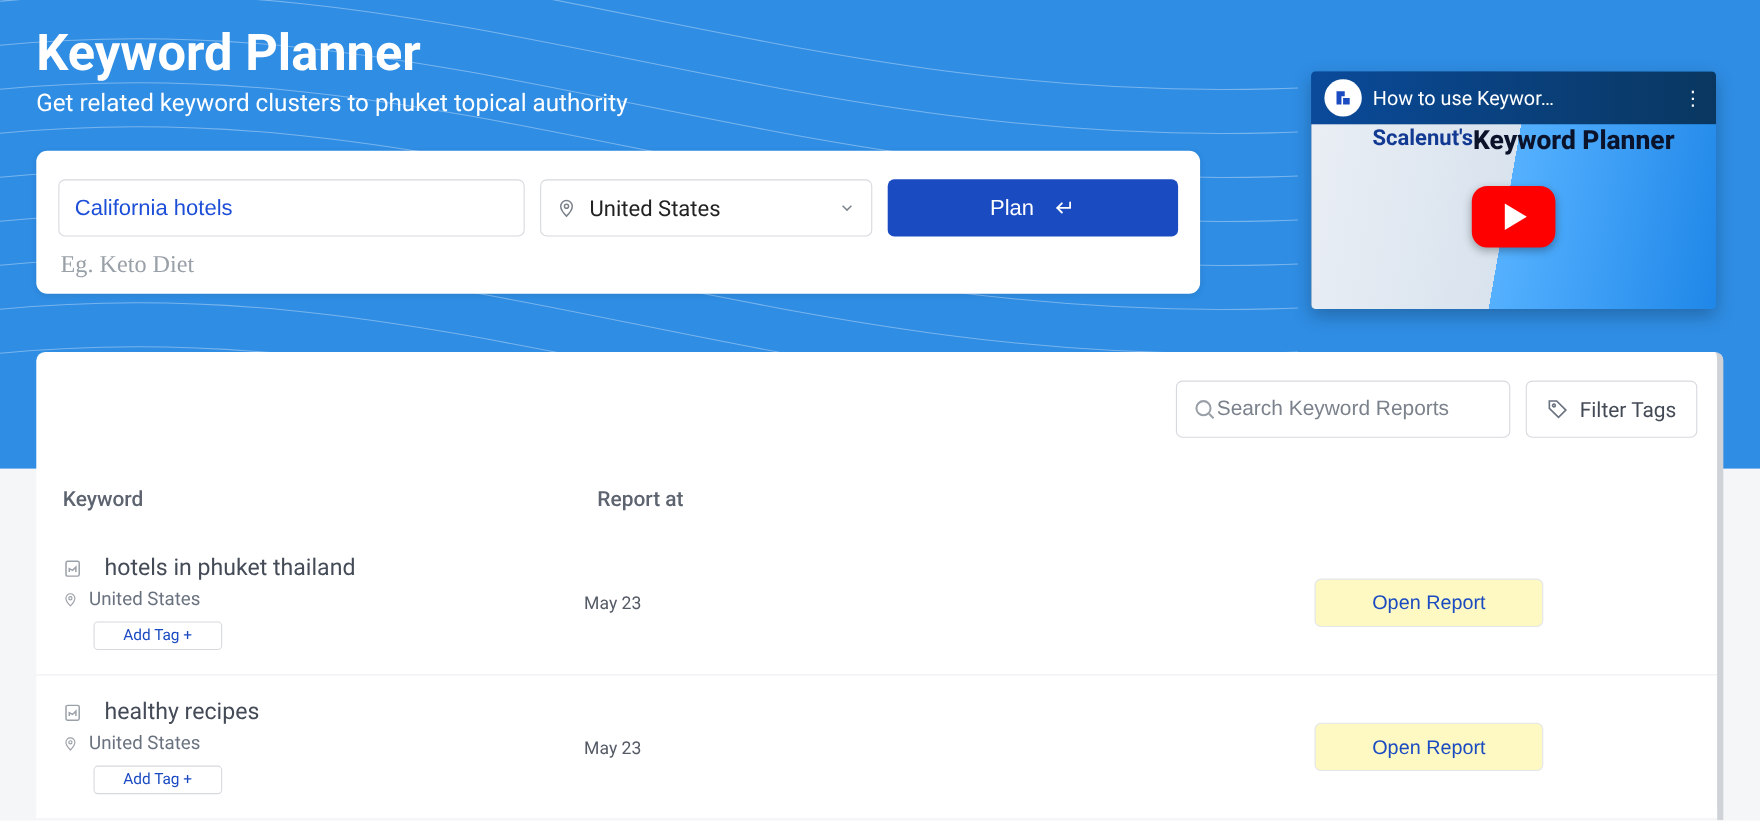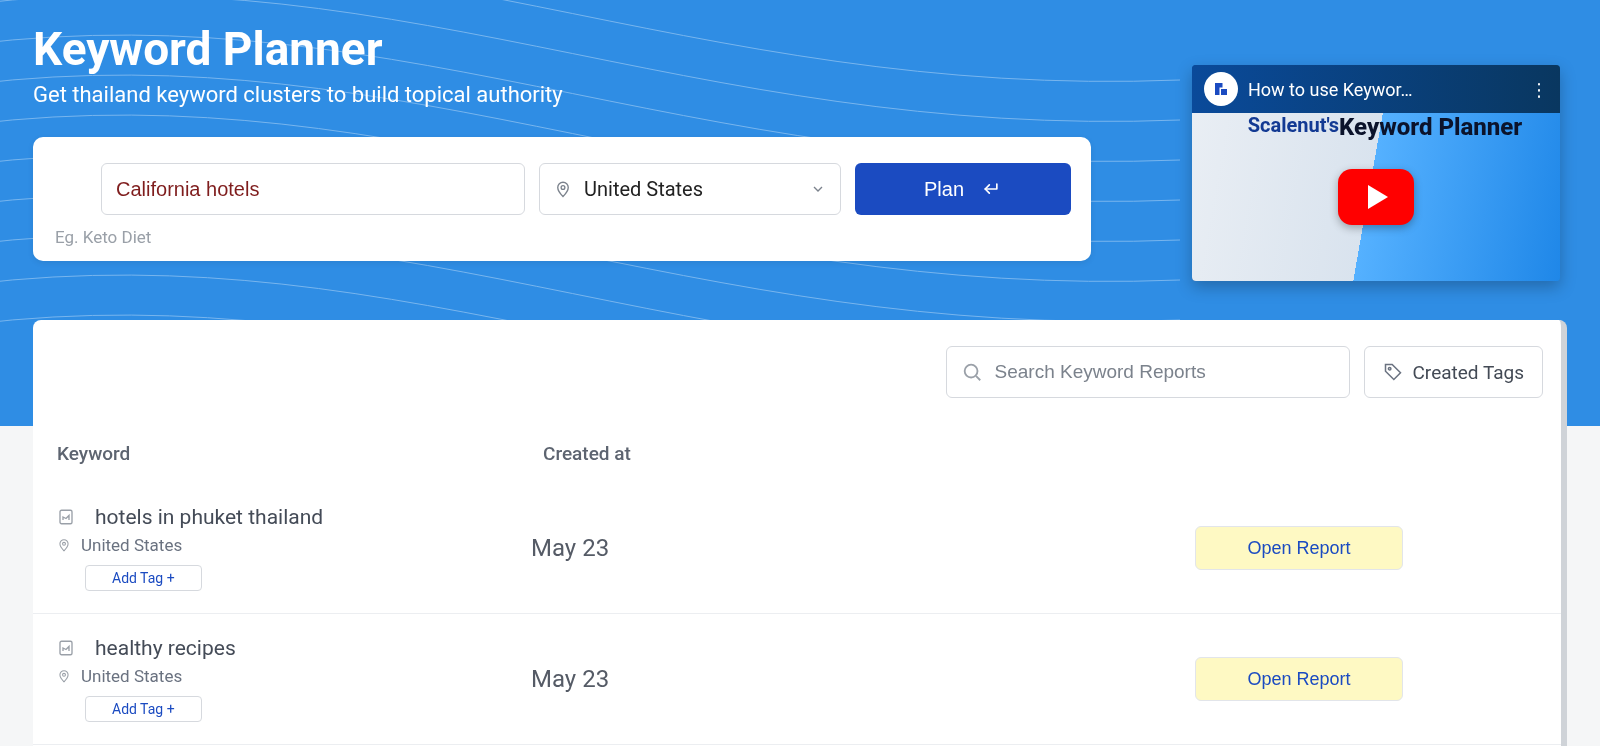--- a/index.html
+++ b/index.html
@@ -54,22 +54,21 @@
     gap: 14px;
     align-items: stretch;
   }
   .kw-input {
     flex: 0 0 424px;
     height: 52px;
     border: 1px solid #d6d9de;
     border-radius: 6px;
     padding: 0 14px;
     font-size: 20px;
-    color: #7f1d1d;
-    margin-left: 48px;
+    color: #1d4ed8;
   }
   .country-select {
     flex: 0 0 302px;
     height: 52px;
     border: 1px solid #d6d9de;
     border-radius: 6px;
     padding: 0 14px;
     display: flex;
     align-items: center;
     justify-content: space-between;
@@ -88,23 +87,24 @@
     font-size: 20px;
     font-weight: 500;
     display: flex;
     align-items: center;
     justify-content: center;
     gap: 16px;
     cursor: pointer;
   }
   .example-hint {
     margin-top: 12px;
-    font-size: 17px;
+    font-size: 22px;
     color: #9aa0a8;
     padding-left: 2px;
+    font-family: Liberation Serif, serif;
   }
   .video-thumb {
     position: absolute;
     top: 65px;
     right: 40px;
     width: 368px;
     height: 216px;
     border-radius: 4px;
     box-shadow: 0 6px 16px rgba(0,0,0,0.25);
     overflow: hidden;
@@ -177,28 +177,28 @@
     min-height: 426px;
     border-right: 6px solid #cfd3d8;
   }
   .reports-toolbar {
     display: flex;
     justify-content: flex-end;
     gap: 14px;
     padding: 26px 18px 0 18px;
   }
   .search-reports {
-    width: 404px;
+    width: 304px;
     height: 52px;
     border: 1px solid #d6d9de;
     border-radius: 6px;
     display: flex;
     align-items: center;
     padding: 0 14px;
-    gap: 12px;
+    gap: 0;
   }
   .search-reports input {
     border: none;
     outline: none;
     font-size: 19px;
     color: #555;
     width: 100%;
   }
   .search-reports input::placeholder { color: #7b828c; }
   .filter-tags {
@@ -239,21 +239,21 @@
     margin-top: 10px;
     margin-left: 28px;
     display: inline-block;
     border: 1px solid #d6d9de;
     border-radius: 4px;
     padding: 4px 26px;
     font-size: 14px;
     color: #1B4BC1;
     cursor: pointer;
   }
-  .created-cell { flex: 0 0 530px; font-size: 24px; color: #555b66; }
+  .created-cell { flex: 0 0 530px; font-size: 16px; color: #555b66; }
   .action-cell { flex: 1; display:flex; justify-content:center; }
   .open-report-btn {
     width: 208px;
     height: 44px;
     border: 1px solid #e2e5ea;
     background: #fef9c3;
     border-radius: 6px;
     font-size: 18px;
     color: #1B4BC1;
     font-weight: 500;
@@ -274,21 +274,21 @@
       <path d="M -50 190 C 400 120, 700 320, 1200 300"></path>
       <path d="M -50 230 C 400 160, 700 360, 1200 340"></path>
       <path d="M -50 270 C 400 200, 700 400, 1200 380"></path>
       <path d="M -50 310 C 400 240, 700 440, 1200 420"></path>
       <path d="M -50 350 C 400 280, 700 480, 1200 460"></path>
       <path d="M -50 390 C 400 320, 700 520, 1200 500"></path>
     </g>
   </svg>
 
   <h1 class="page-title">Keyword Planner</h1>
-  <div class="page-subtitle">Get thailand keyword clusters to build topical authority</div>
+  <div class="page-subtitle">Get related keyword clusters to phuket topical authority</div>
 
   <div class="search-card">
     <div class="search-row">
       <input class="kw-input" type="text" value="California hotels" style="">
       <div class="country-select">
         <div class="country-left">
           <span class="icon">
             <svg width="18" height="22" viewBox="0 0 24 24" fill="none" stroke="#7b828c" stroke-width="1.8">
                 <path d="M12 22s7-7 7-12a7 7 0 1 0-14 0c0 5 7 12 7 12z"></path>
                 <circle cx="12" cy="10" r="2.5"></circle>
@@ -345,27 +345,27 @@
       </span>
       <input type="text" placeholder="Search Keyword Reports" style="">
     </div>
     <div class="filter-tags">
       <span class="icon">
         <svg width="20" height="20" viewBox="0 0 24 24" fill="none" stroke="#6a7280" stroke-width="1.8">
             <path d="M3 3h8l10 10-8 8L3 11z"></path>
             <circle cx="8" cy="8" r="1.5"></circle>
           </svg>
       </span>
-      <span>Created Tags</span>
+      <span>Filter Tags</span>
     </div>
   </div>
 
   <div class="table-headers">
     <div class="col-keyword">Keyword</div>
-    <div class="col-created">Created at</div>
+    <div class="col-created">Report at</div>
     <div class="col-action"></div>
   </div>
 
   <div class="report-row">
     <div class="kw-cell">
       <div class="kw-title-line">
         <span class="icon">
           <svg width="18" height="20" viewBox="0 0 24 24" fill="none" stroke="#9aa0a8" stroke-width="1.8">
               <rect x="4" y="3" width="16" height="18" rx="2"></rect>
               <polyline points="8 16 8 12 12 14 16 10 16 16"></polyline>

